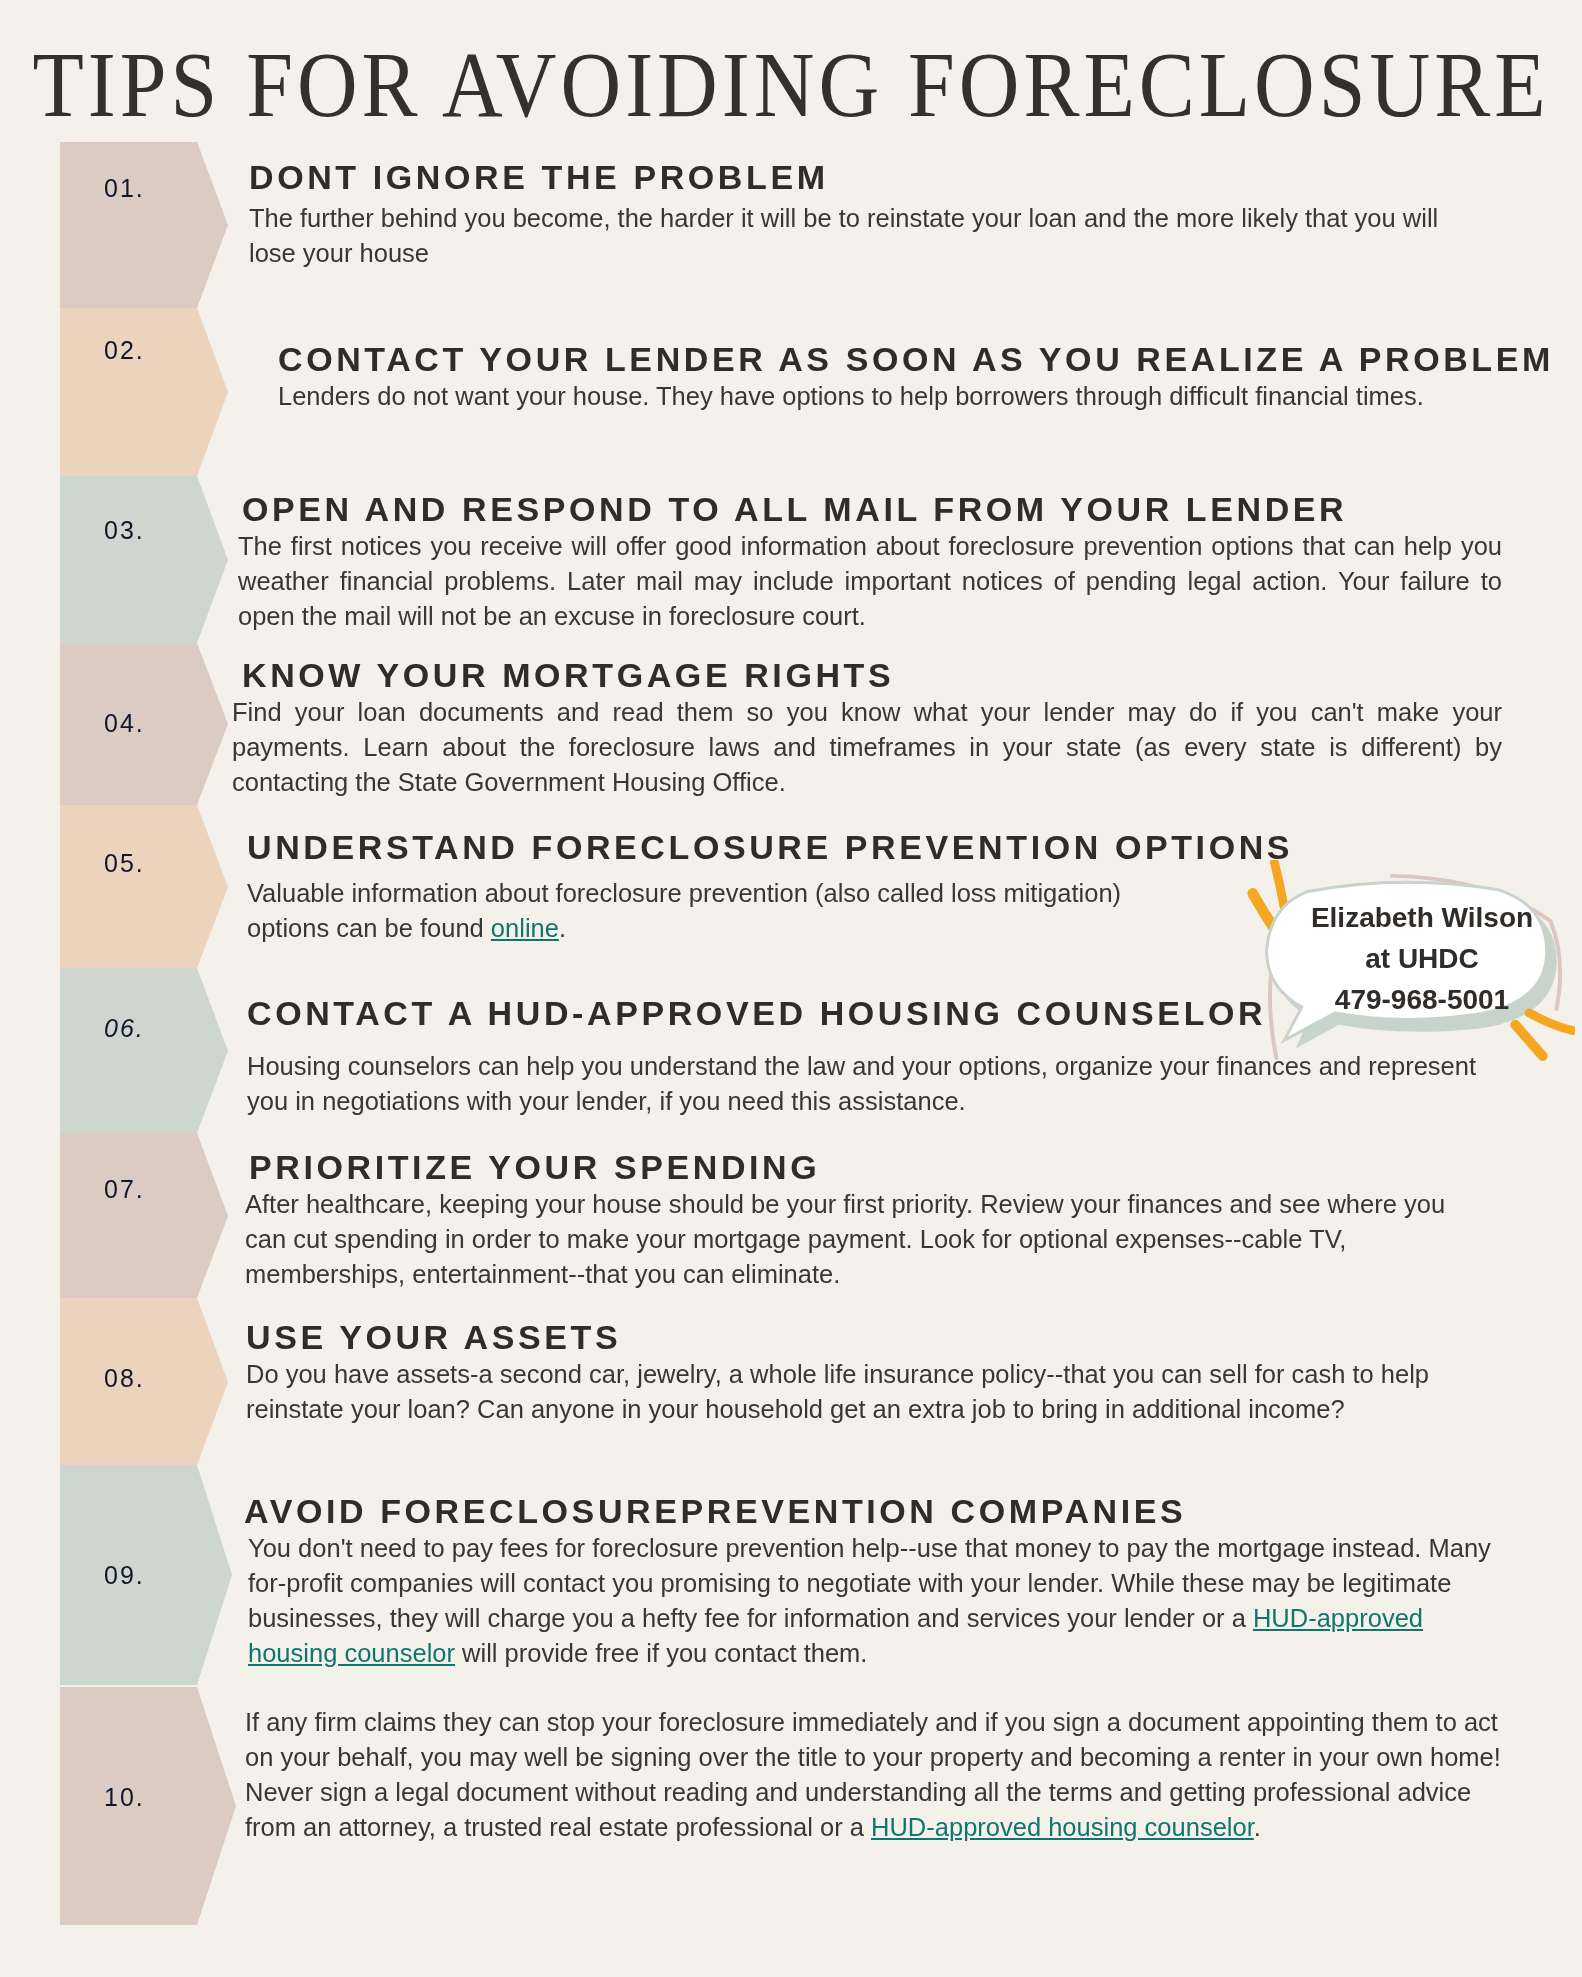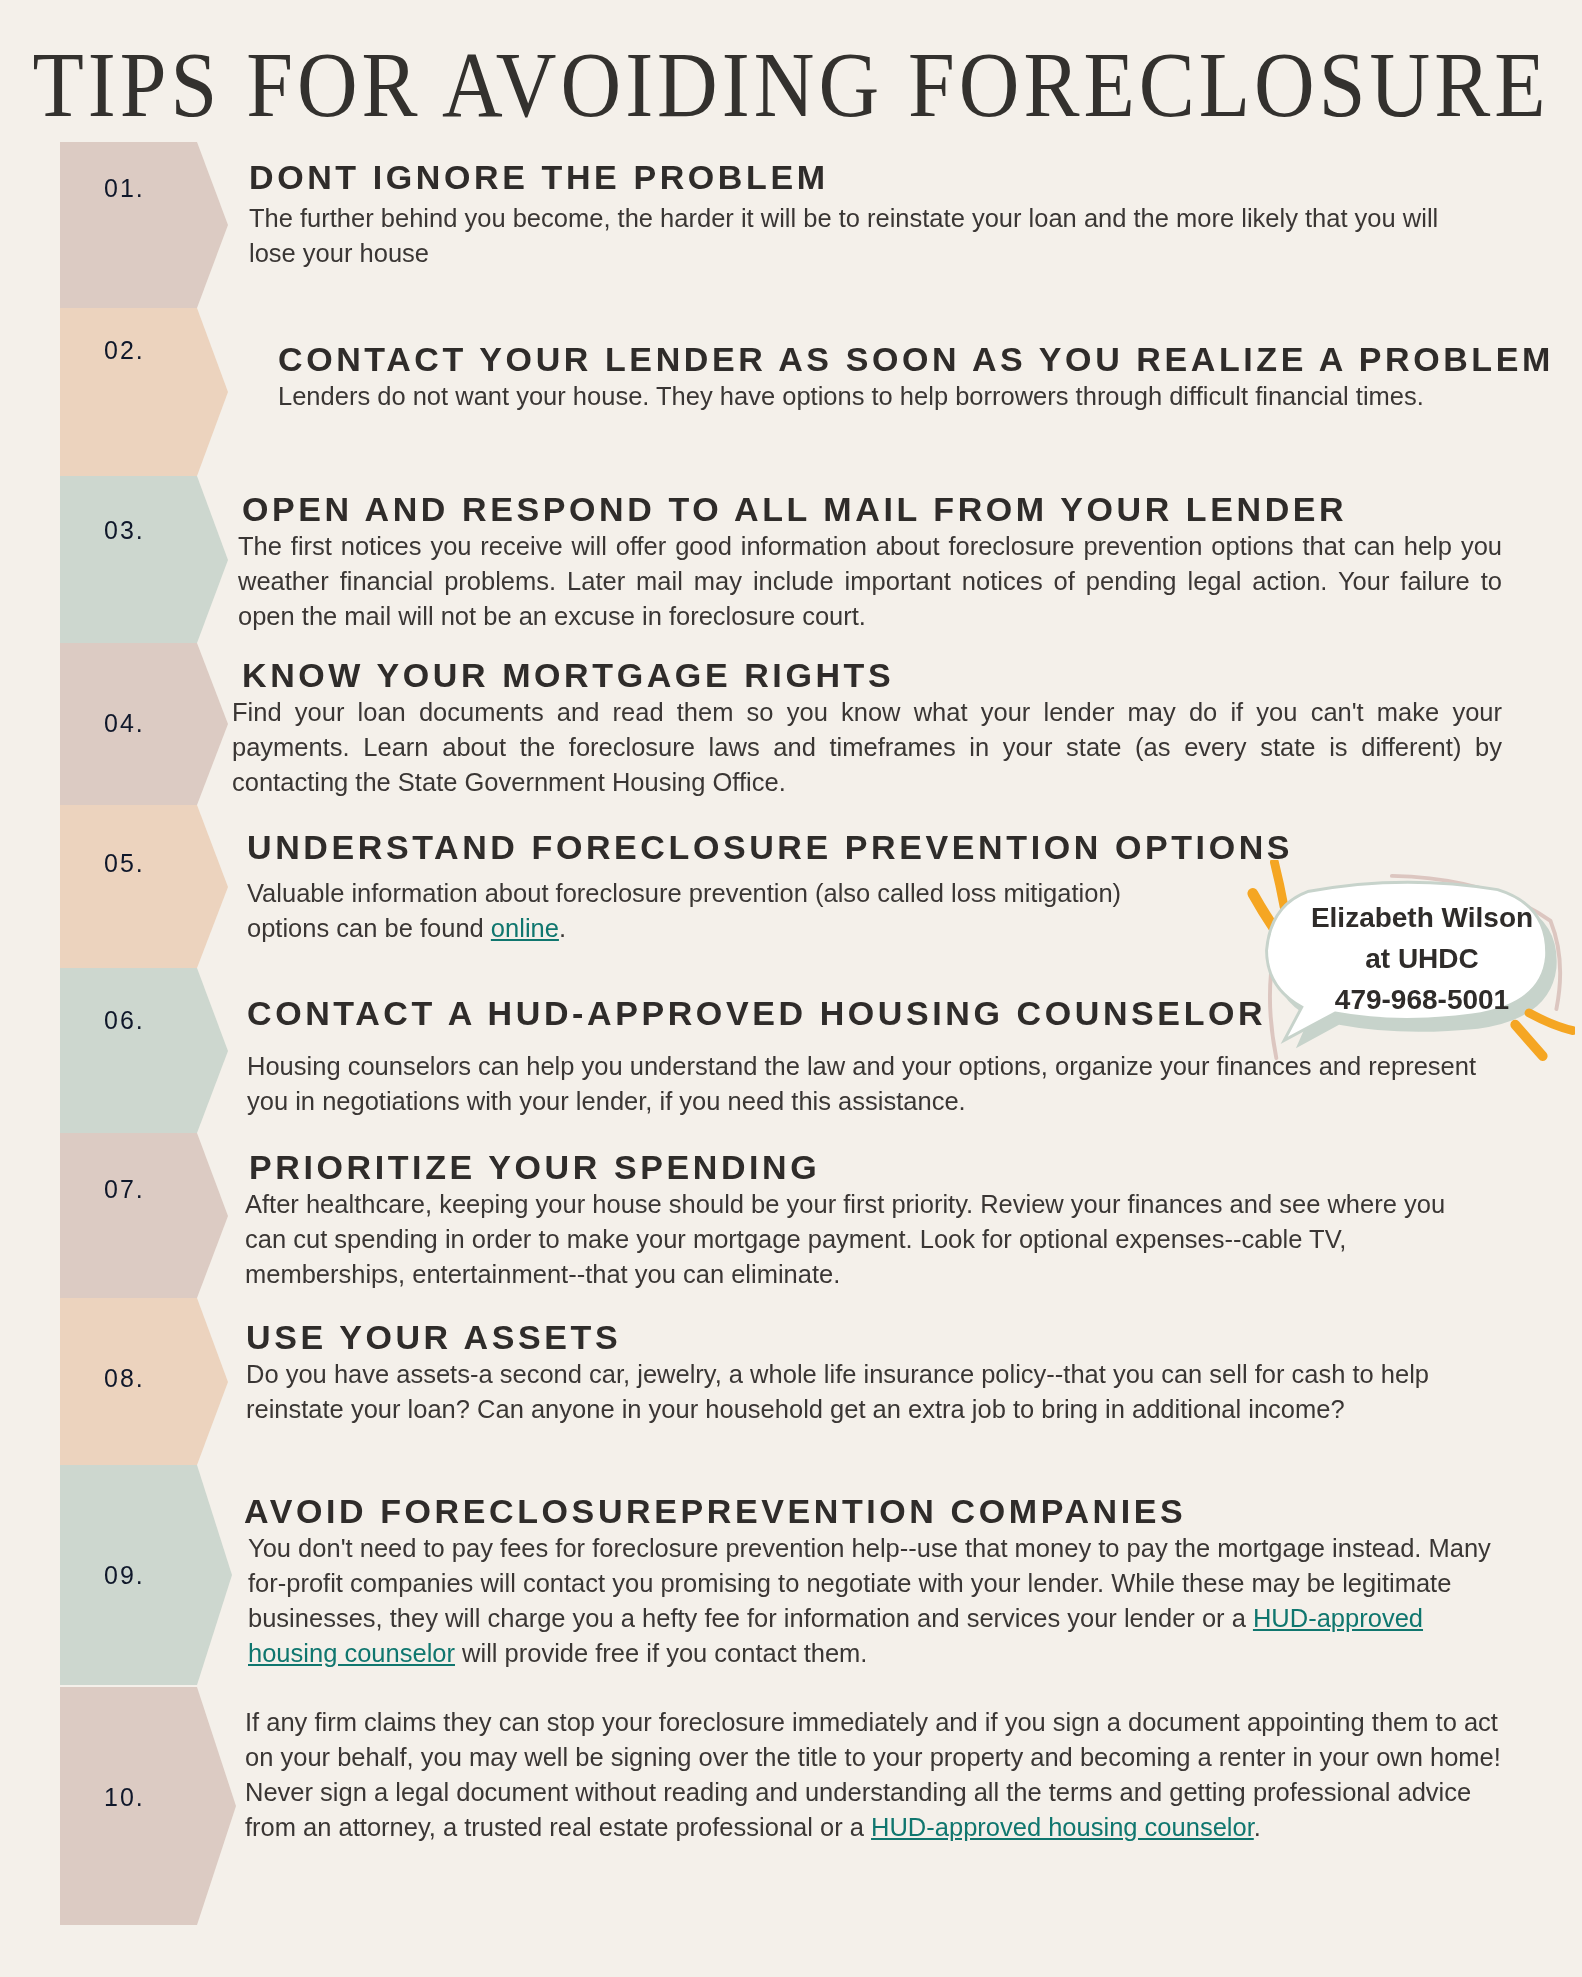--- a/index.html
+++ b/index.html
@@ -116,21 +116,21 @@
   <h2>UNDERSTAND FORECLOSURE PREVENTION OPTIONS</h2>
   <p style="width:880px;margin-top:9px;">
     <span>Valuable information about foreclosure prevention (also called loss mitigation) options can be found </span><a>online</a><span>.</span>
   </p>
 </div>
 
 <div class="band" style="top:968px;height:165px;">
   <svg width="170" height="165">
       <polygon points="0,0 137,0 168,83 137,165 0,165" fill="#cdd7cf"></polygon>
     </svg>
-  <div class="num" style="top:38px;">06.</div>
+  <div class="num" style="top:46px;font-style:italic;">06.</div>
 </div>
 <div class="tip" style="left:247px;top:994px;">
   <h2>CONTACT A HUD-APPROVED HOUSING COUNSELOR</h2>
   <p style="width:1230px;margin-top:16px;">Housing counselors can help you understand the law and your options, organize your finances and represent you in negotiations with your lender, if you need this assistance.</p>
 </div>
 
 <div class="band" style="top:1133px;height:165px;">
   <svg width="170" height="165">
       <polygon points="0,0 137,0 168,83 137,165 0,165" fill="#dccbc3"></polygon>
     </svg>

